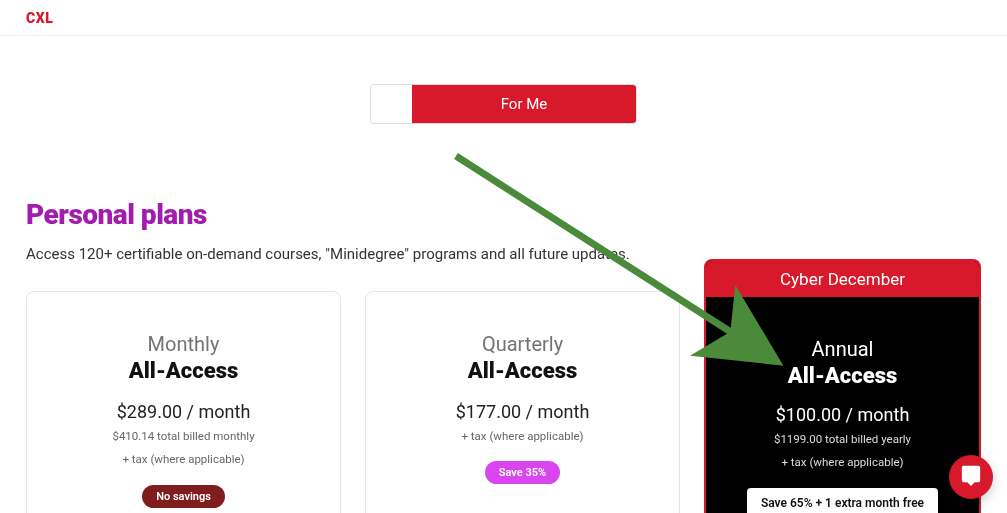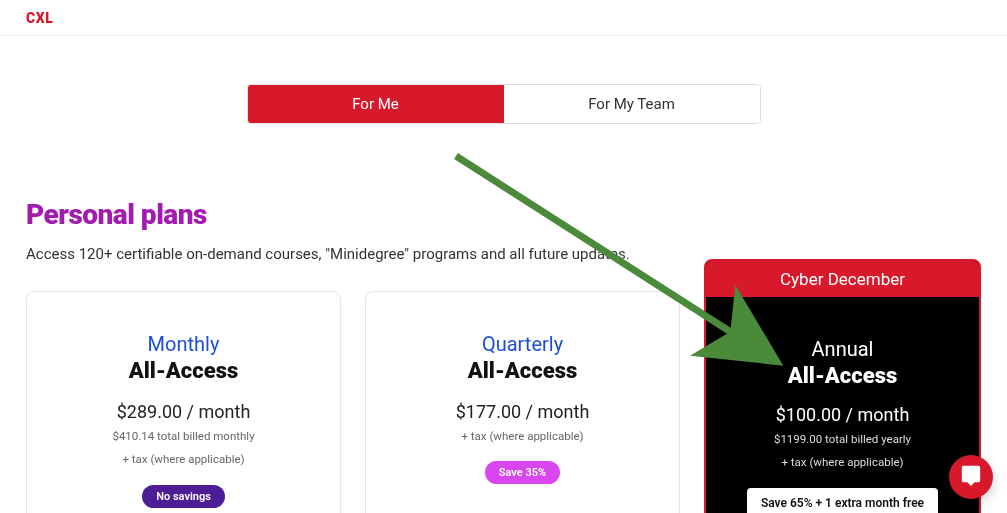--- a/index.html
+++ b/index.html
@@ -33,29 +33,30 @@
       justify-content: center;
       margin-top: 48px;
     }
     .tabs {
       display: flex;
       border: 1px solid #ddd;
       border-radius: 4px;
       overflow: hidden;
     }
     .tab {
-      width: 256px;
+      width: 224px;
       height: 38px;
       display: flex;
       align-items: center;
       justify-content: center;
       font-size: 15px;
       cursor: pointer;
       background: #fff;
       color: #333;
+      margin-left: 41px;
     }
     .tab.active {
       background: #d7192b;
       color: #fff;
     }
     .content {
       padding: 0 26px;
       margin-top: 74px;
     }
     .page-title {
@@ -97,21 +98,21 @@
       color: #fff;
       font-size: 17px;
       padding: 8px 0;
     }
     .promo-body {
       padding: 40px 20px 20px 20px;
     }
     .plan-name-top {
       font-size: 20px;
       font-weight: 400;
-      color: #1d4ed8;
+      color: #737373;
     }
     .plan-card-prompted .plan-name-top {
       color: #fff;
     }
     .plan-name-bold {
       font-size: 22px;
       font-weight: 900;
       color: #111;
       margin-top: 2px;
     }
@@ -139,21 +140,21 @@
     .badge {
       display: inline-block;
       padding: 5px 14px;
       border-radius: 14px;
       font-size: 11px;
       font-weight: 600;
       margin-top: 16px;
       color: #fff;
     }
     .badge-gray {
-      background: #4c1d95;
+      background: #7f1d1d;
     }
     .badge-black {
       background: #d946ef;
     }
     .badge-white {
       background: #fff;
       color: #111;
       border-radius: 4px;
       padding: 8px 14px;
       font-size: 12px;
@@ -190,21 +191,20 @@
 </head>
 <body>
 
 <div class="header">
   <div class="logo">CXL</div>
 </div>
 
 <div class="tabs-wrap">
   <div class="tabs">
     <div class="tab active">For Me</div>
-    <div class="tab">For My Team</div>
   </div>
 </div>
 
 <div class="content">
   <h1 class="page-title">Personal plans</h1>
   <p class="page-subtitle">Access 120+ certifiable on-demand courses, "Minidegree" programs and all future updates.</p>
 
   <div class="plans-row">
 
     <div class="plan-card">

